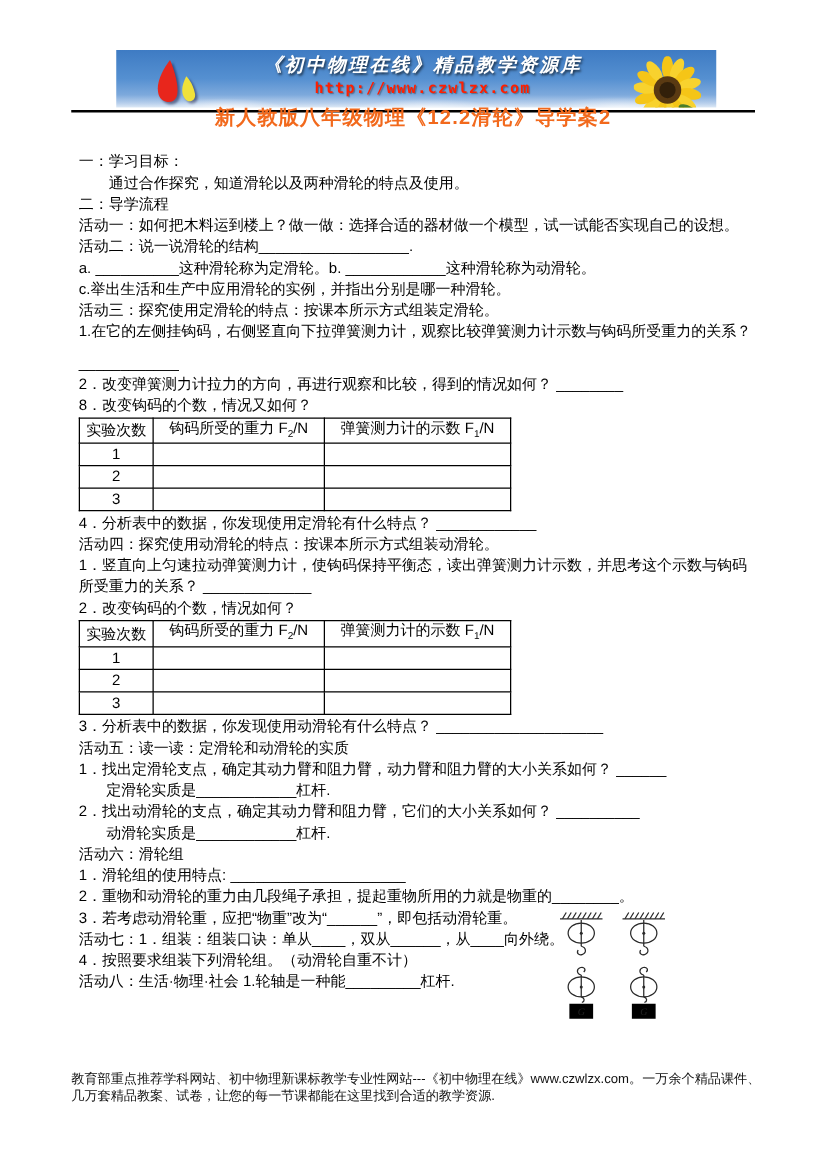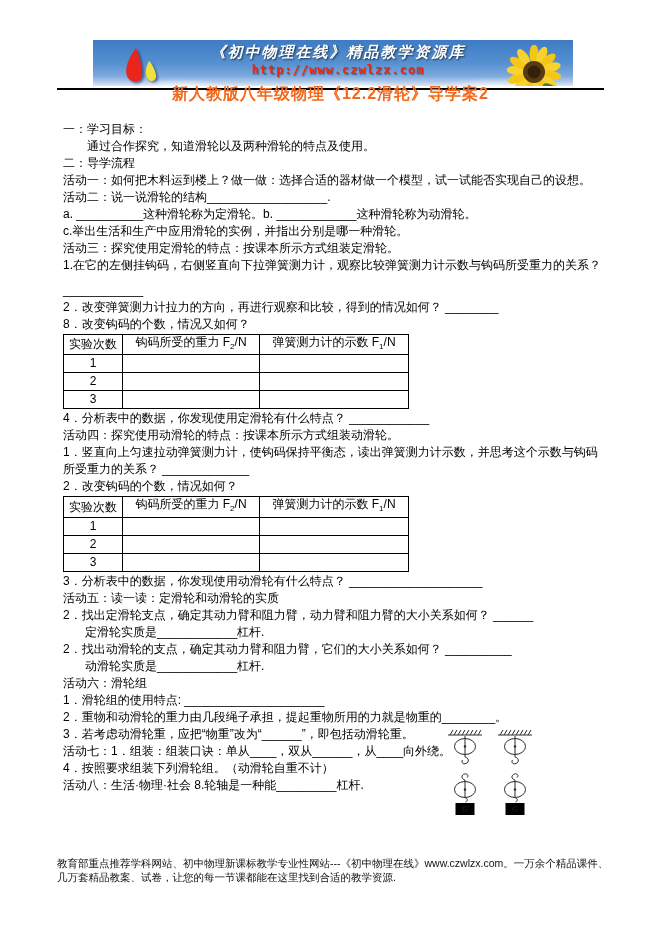--- a/index.html
+++ b/index.html
@@ -199,31 +199,31 @@
       <tr>
         <td>3</td>
         <td></td>
         <td></td>
       </tr>
     </tbody>
       </table>
 
     <p>3．分析表中的数据，你发现使用动滑轮有什么特点？ ____________________</p>
     <p>活动五：读一读：定滑轮和动滑轮的实质</p>
-    <p>2．找出定滑轮支点，确定其动力臂和阻力臂，动力臂和阻力臂的大小关系如何？ ______</p>
+    <p>1．找出定滑轮支点，确定其动力臂和阻力臂，动力臂和阻力臂的大小关系如何？ ______</p>
     <p class="indent1">定滑轮实质是____________杠杆.</p>
     <p>2．找出动滑轮的支点，确定其动力臂和阻力臂，它们的大小关系如何？ __________</p>
     <p class="indent1">动滑轮实质是____________杠杆.</p>
     <p>活动六：滑轮组</p>
     <p>1．滑轮组的使用特点: _____________________</p>
     <p>2．重物和动滑轮的重力由几段绳子承担，提起重物所用的力就是物重的________。</p>
     <p>3．若考虑动滑轮重，应把“物重”改为“______”，即包括动滑轮重。</p>
     <p>活动七：1．组装：组装口诀：单从____，双从______，从____向外绕。</p>
     <p>4．按照要求组装下列滑轮组。（动滑轮自重不计）</p>
-    <p>活动八：生活·物理·社会 8.轮轴是一种能_________杠杆.</p>
+    <p>活动八：生活·物理·社会 1.轮轴是一种能_________杠杆.</p>
   </div>
 
   <svg class="pulleys" width="112" height="90" viewBox="0 0 112 90">
 
     <g>
       <path d="M1,6 H35"></path>
       <path d="M3,6 L6,1 M7,6 L10,1 M11,6 L14,1 M15,6 L18,1 M19,6 L22,1 M23,6 L26,1 M27,6 L30,1 M31,6 L34,1"></path>
       <line x1="18" y1="7" x2="18" y2="28"></line>
       <ellipse cx="18" cy="17.5" rx="10.5" ry="8"></ellipse>
       <circle class="dot" cx="18" cy="17.5" r="1.2"></circle>

